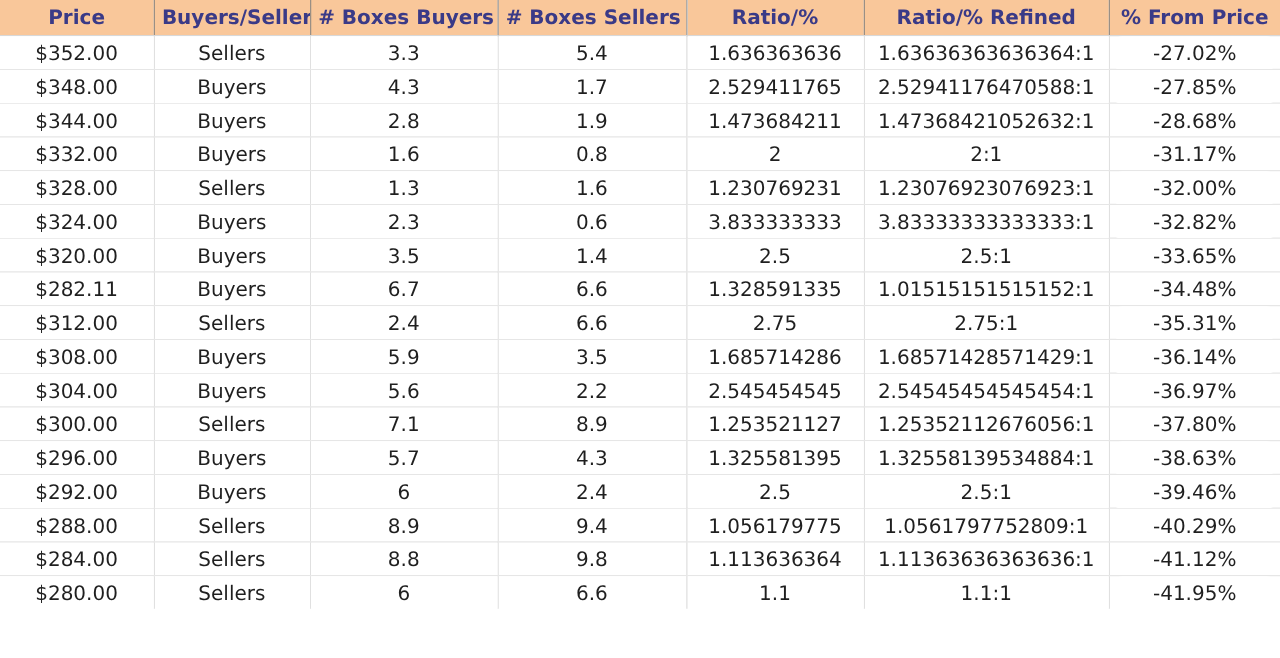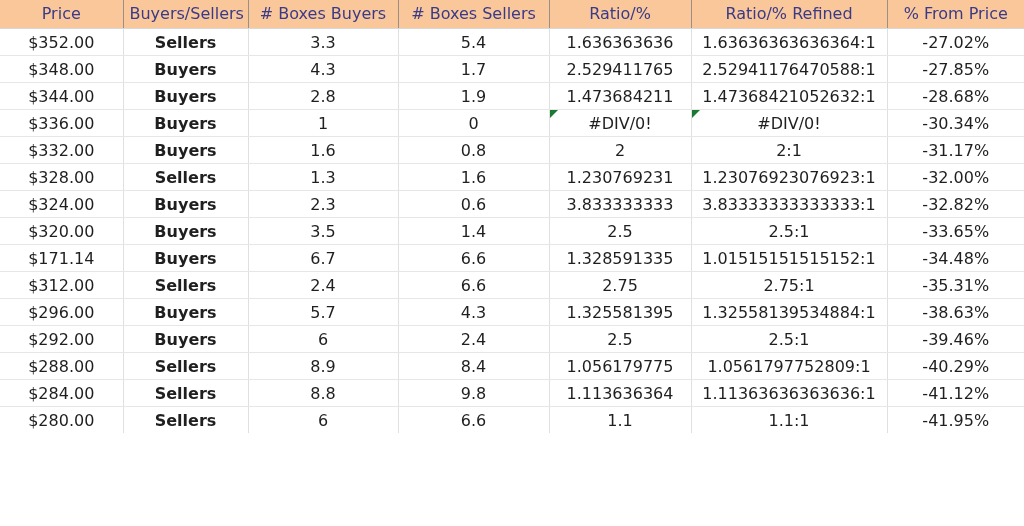--- a/index.html
+++ b/index.html
@@ -23,21 +23,21 @@
   #sheet col.c-bb             { width: 150px; }
   #sheet col.c-bsx            { width: 151px; }
   #sheet col.c-ratio          { width: 142px; }
   #sheet col.c-ratioref       { width: 196px; }
   #sheet col.c-pct            { width: 137px; }
 
   #sheet th {
     background: #f9c79a;
     color: #3a3a87;
     font-size: 16px;
-    font-weight: normal;
+    font-weight: bold;
     height: 28px;
     line-height: 28px;
     padding: 0 6px;
     text-align: center;
     border-right: 1px solid #9a8f84;
     border-bottom: 1px solid #d8d8d8;
     white-space: nowrap;
     overflow: hidden;
   }
   #sheet th:last-child { border-right: none; }
@@ -53,21 +53,21 @@
     white-space: nowrap;
     overflow: hidden;
     position: relative;
     background: #ffffff;
   }
   #sheet td:last-child { border-right: none; border-radius: 11px; }
   #sheet tr:last-child td { border-bottom: none; }
 
   td.price { border-right: 1px solid #e0e0e0; }
 
-  td.signal { font-weight: bold; }
+  td.signal { font-weight: normal; }
   td.signal.buyers  { background: #c6ebcf; color: #1e6b23; }
   td.signal.sellers { background: #fac9ce; color: #cc2b45; }
   td.signal.null    { background: #fde699; color: #b8860b; }
 
   
   .err-flag {
     position: absolute;
     top: 0;
     left: 0;
     width: 0;
@@ -122,29 +122,20 @@
       <tr>
         <td class="price">$344.00</td>
         <td class="signal buyers">Buyers</td>
         <td class="">2.8</td>
         <td class="">1.9</td>
         <td class="">1.473684211</td>
         <td class="">1.47368421052632:1</td>
         <td class="">-28.68%</td>
       </tr>
       <tr>
-        <td class="price">$336.00</td>
-        <td class="signal buyers">Buyers</td>
-        <td class="">1</td>
-        <td class="">0</td>
-        <td class=""><span class="err-flag"></span><span>#DIV/0!</span></td>
-        <td class=""><span class="err-flag"></span><span>#DIV/0!</span></td>
-        <td class="">-30.34%</td>
-      </tr>
-      <tr>
         <td class="price">$332.00</td>
         <td class="signal buyers">Buyers</td>
         <td class="">1.6</td>
         <td class="">0.8</td>
         <td class="">2</td>
         <td class="">2:1</td>
         <td class="">-31.17%</td>
       </tr>
       <tr>
         <td class="price">$328.00</td>
@@ -167,38 +158,65 @@
       <tr>
         <td class="price">$320.00</td>
         <td class="signal buyers">Buyers</td>
         <td class="">3.5</td>
         <td class="">1.4</td>
         <td class="">2.5</td>
         <td class="">2.5:1</td>
         <td class="">-33.65%</td>
       </tr>
       <tr>
-        <td class="price">$171.14</td>
+        <td class="price">$282.11</td>
         <td class="signal buyers">Buyers</td>
         <td class="">6.7</td>
         <td class="">6.6</td>
         <td class="">1.328591335</td>
         <td class="">1.01515151515152:1</td>
         <td class="">-34.48%</td>
       </tr>
       <tr>
         <td class="price">$312.00</td>
         <td class="signal sellers">Sellers</td>
         <td class="">2.4</td>
         <td class="">6.6</td>
         <td class="">2.75</td>
         <td class="">2.75:1</td>
         <td class="">-35.31%</td>
       </tr>
       <tr>
+        <td class="price">$308.00</td>
+        <td class="signal buyers">Buyers</td>
+        <td class="">5.9</td>
+        <td class="">3.5</td>
+        <td class="">1.685714286</td>
+        <td class="">1.68571428571429:1</td>
+        <td class="">-36.14%</td>
+      </tr>
+      <tr>
+        <td class="price">$304.00</td>
+        <td class="signal buyers">Buyers</td>
+        <td class="">5.6</td>
+        <td class="">2.2</td>
+        <td class="">2.545454545</td>
+        <td class="">2.54545454545454:1</td>
+        <td class="">-36.97%</td>
+      </tr>
+      <tr>
+        <td class="price">$300.00</td>
+        <td class="signal sellers">Sellers</td>
+        <td class="">7.1</td>
+        <td class="">8.9</td>
+        <td class="">1.253521127</td>
+        <td class="">1.25352112676056:1</td>
+        <td class="">-37.80%</td>
+      </tr>
+      <tr>
         <td class="price">$296.00</td>
         <td class="signal buyers">Buyers</td>
         <td class="">5.7</td>
         <td class="">4.3</td>
         <td class="">1.325581395</td>
         <td class="">1.32558139534884:1</td>
         <td class="">-38.63%</td>
       </tr>
       <tr>
         <td class="price">$292.00</td>
@@ -206,21 +224,21 @@
         <td class="">6</td>
         <td class="">2.4</td>
         <td class="">2.5</td>
         <td class="">2.5:1</td>
         <td class="">-39.46%</td>
       </tr>
       <tr>
         <td class="price">$288.00</td>
         <td class="signal sellers">Sellers</td>
         <td class="">8.9</td>
-        <td class="">8.4</td>
+        <td class="">9.4</td>
         <td class="">1.056179775</td>
         <td class="">1.0561797752809:1</td>
         <td class="">-40.29%</td>
       </tr>
       <tr>
         <td class="price">$284.00</td>
         <td class="signal sellers">Sellers</td>
         <td class="">8.8</td>
         <td class="">9.8</td>
         <td class="">1.113636364</td>

